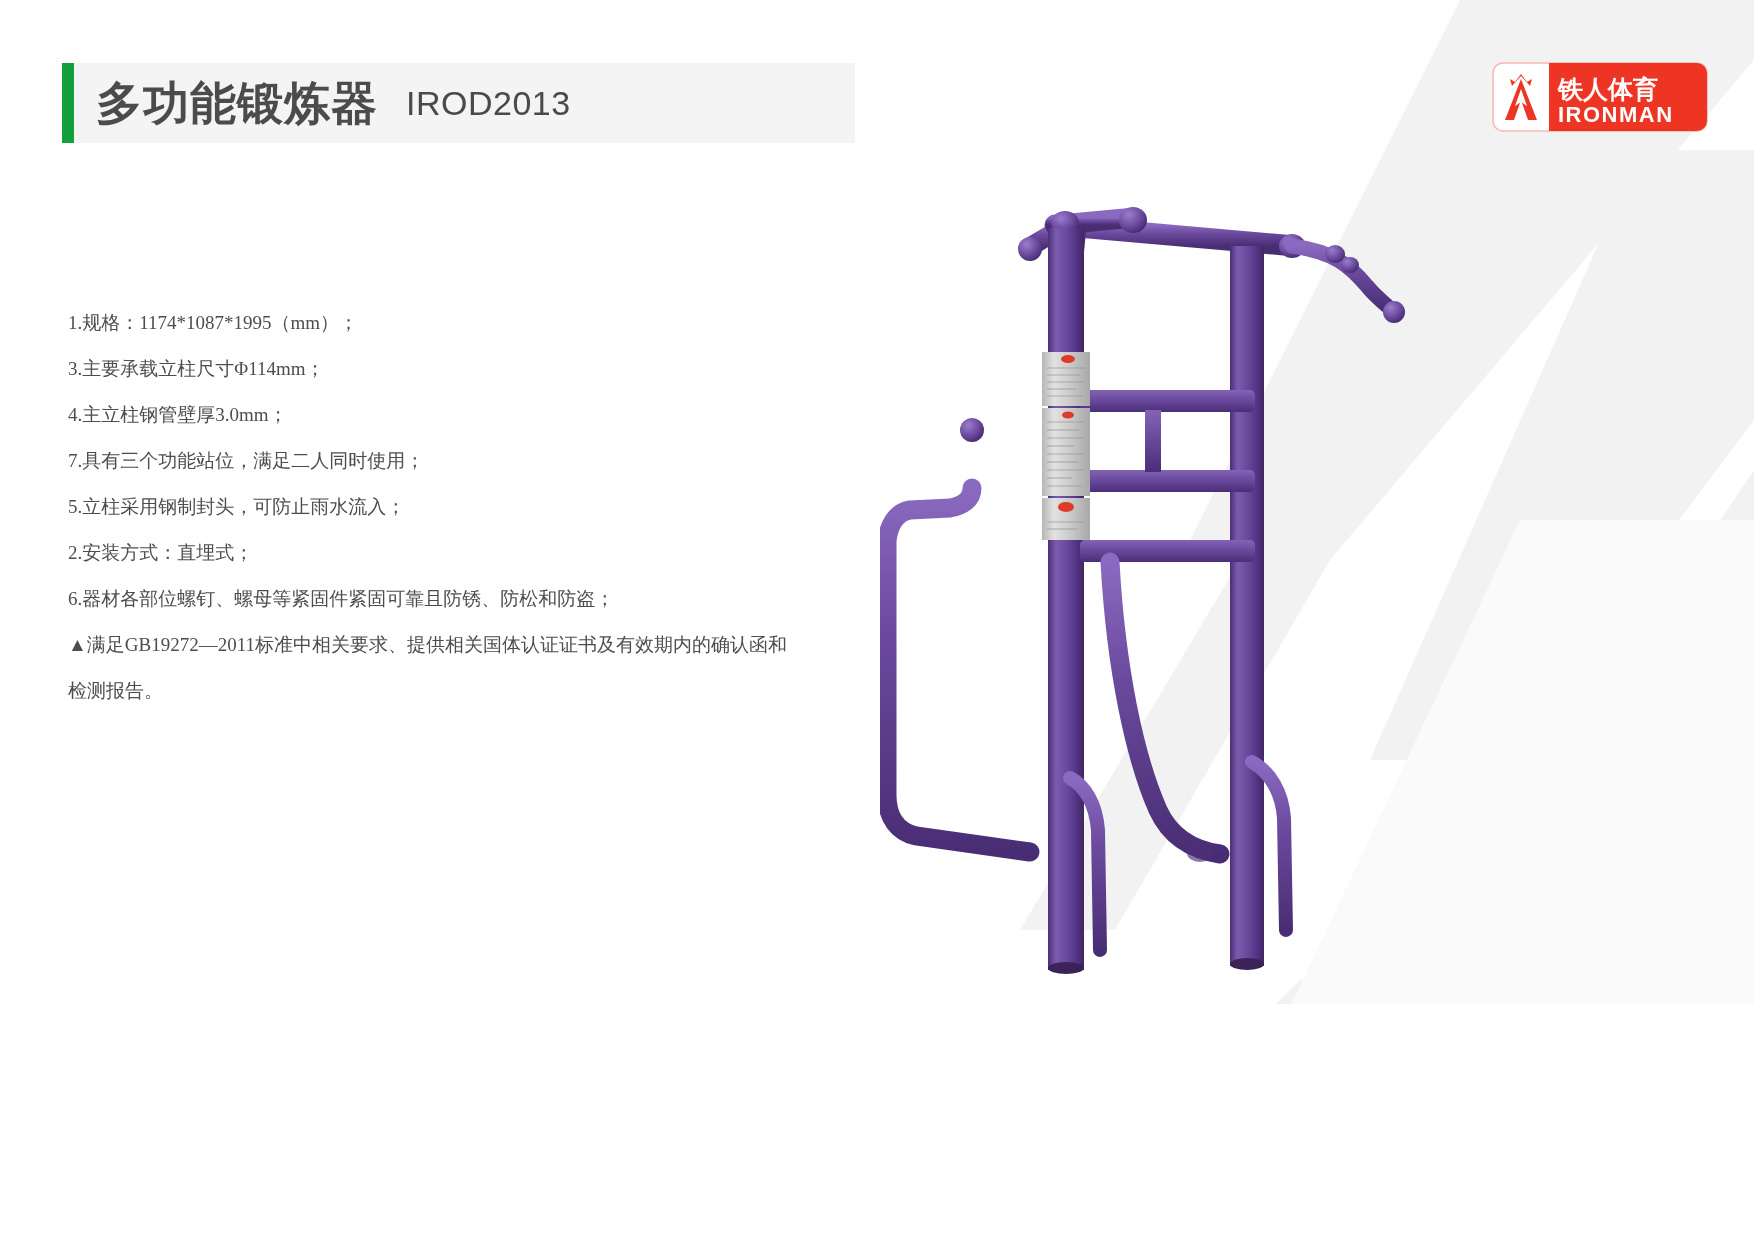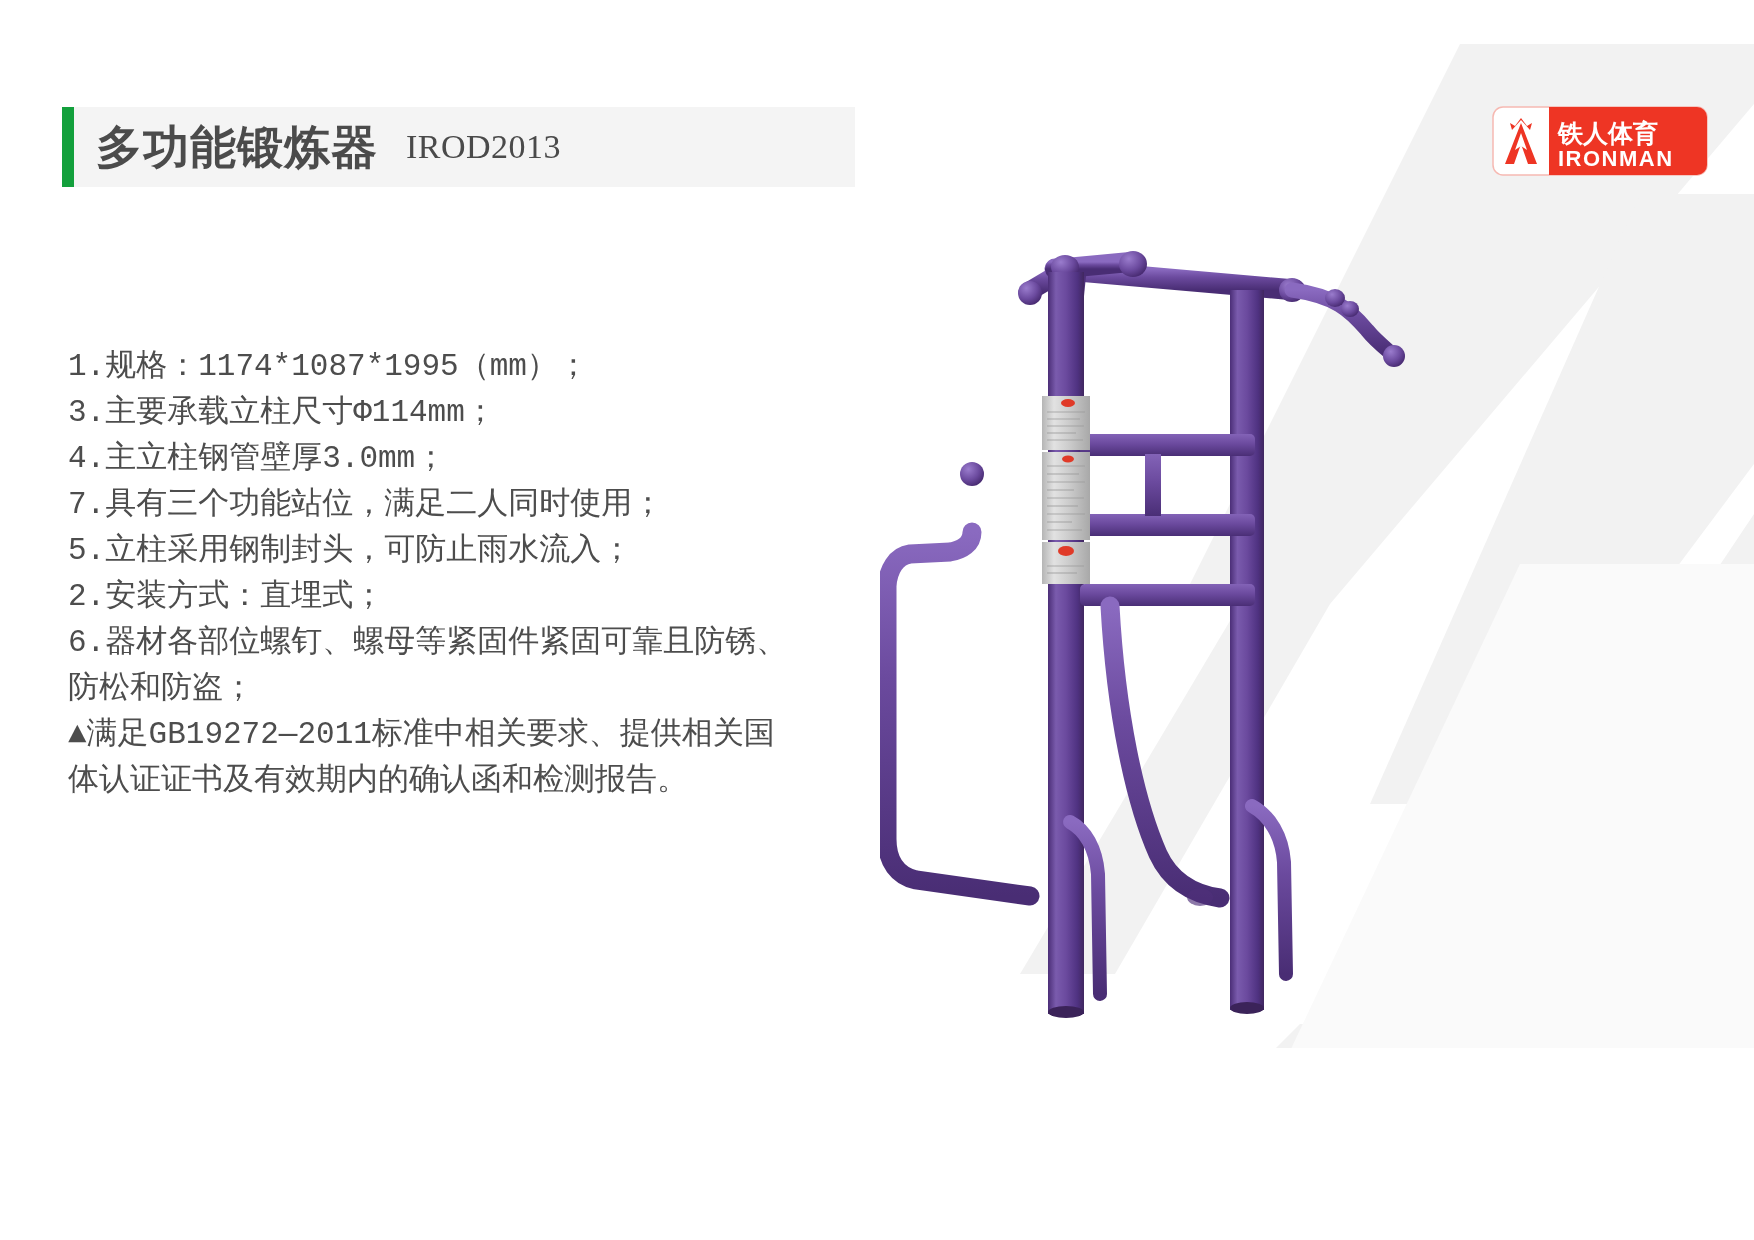--- a/index.html
+++ b/index.html
@@ -9,21 +9,20 @@
   }
   body {
     font-family: "Liberation Sans", "DejaVu Sans", sans-serif;
   }
   .page {
     position: relative;
     width: 1754px;
     height: 1004px;
     background: #ffffff;
     overflow: hidden;
-    margin-top: 44px;
   }
 
   
   .bg-watermark {
     position: absolute;
     inset: 0;
     pointer-events: none;
     z-index: 0;
   }
 
@@ -58,21 +57,21 @@
   }
   .title-cn {
     font-family: "DejaVu Serif", "Liberation Serif", serif;
     font-size: 46px;
     font-weight: 700;
     color: #4b4b4b;
     letter-spacing: 1px;
     line-height: 1;
   }
   .title-model {
-    font-family: Liberation Serif, serif;
+    font-family: Liberation Sans, sans-serif;
     font-size: 34px;
     font-weight: 400;
     color: #4a4a4a;
     margin-left: 28px;
     letter-spacing: 0.5px;
     line-height: 1;
   }
 
   
   .brand-logo {
@@ -86,22 +85,22 @@
 
   
   .specs {
     position: absolute;
     left: 68px;
     top: 300px;
     width: 720px;
     z-index: 3;
   }
   .spec-line {
-    font-family: Liberation Mono, monospace;
-    font-size: 31px;
+    font-family: Liberation Serif, serif;
+    font-size: 19px;
     line-height: 46px;
     color: #4d4d4d;
     letter-spacing: 0px;
     white-space: pre-wrap;
   }
 
   
   .equipment {
     position: absolute;
     left: 880px;

